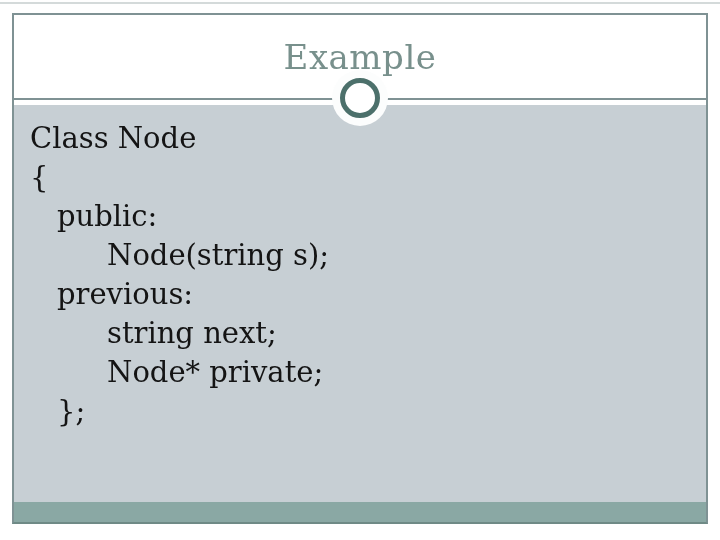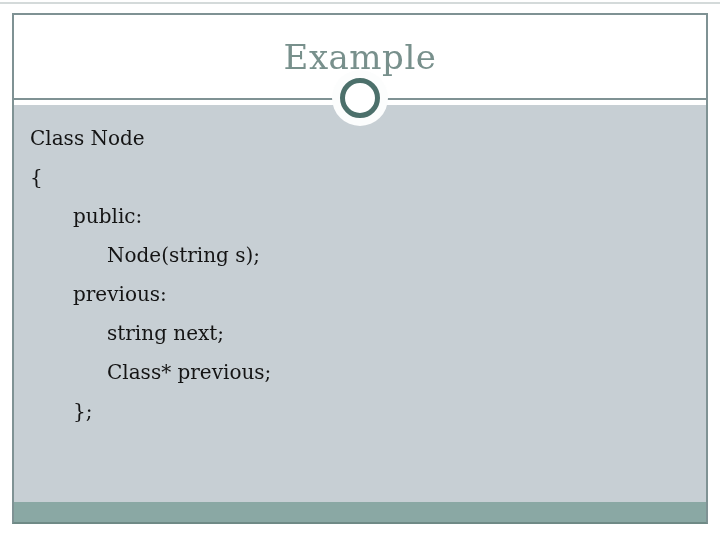--- a/index.html
+++ b/index.html
@@ -54,27 +54,27 @@
     position: relative;
     height: 397px;
     background: #c7cfd4;
   }
   .footer-bar {
     height: 20px;
     background: #8aa8a4;
   }
   .code-block {
     padding-top: 14px;
-    font-size: 20px;
+    font-size: 29px;
     line-height: 39px;
     color: #141414;
   }
   .code-line { white-space: pre; }
   .indent-0 { padding-left: 16px; }
-  .indent-1 { padding-left: 43px; margin-left: 16px; }
+  .indent-1 { padding-left: 43px; }
   .indent-2 { padding-left: 93px; }
 
   
   .ornament-square {
     position: absolute;
     width: 10px; height: 10px;
     background: #b4bdbd;
     z-index: 2;
   }
   .ornament-square.left  { left: 336px; top: 93px; }
@@ -110,21 +110,21 @@
     </div>
     <div class="gap-area"></div>
     <div class="body-area">
       <div class="code-block" id="code-block">
           <div class="code-line indent-0">Class Node</div>
           <div class="code-line indent-0">{</div>
           <div class="code-line indent-1">public:</div>
           <div class="code-line indent-2">Node(string s);</div>
           <div class="code-line indent-1">previous:</div>
           <div class="code-line indent-2">string next;</div>
-          <div class="code-line indent-2">Class* previous;</div>
+          <div class="code-line indent-2">Node* private;</div>
           <div class="code-line indent-1">};</div>
         </div>
     </div>
     <div class="footer-bar"></div>
   </div>
 
   <div class="ornament-square left"></div>
   <div class="ornament-square right"></div>
   <div class="ornament-halo"></div>
   <div class="ornament-ring"></div>

